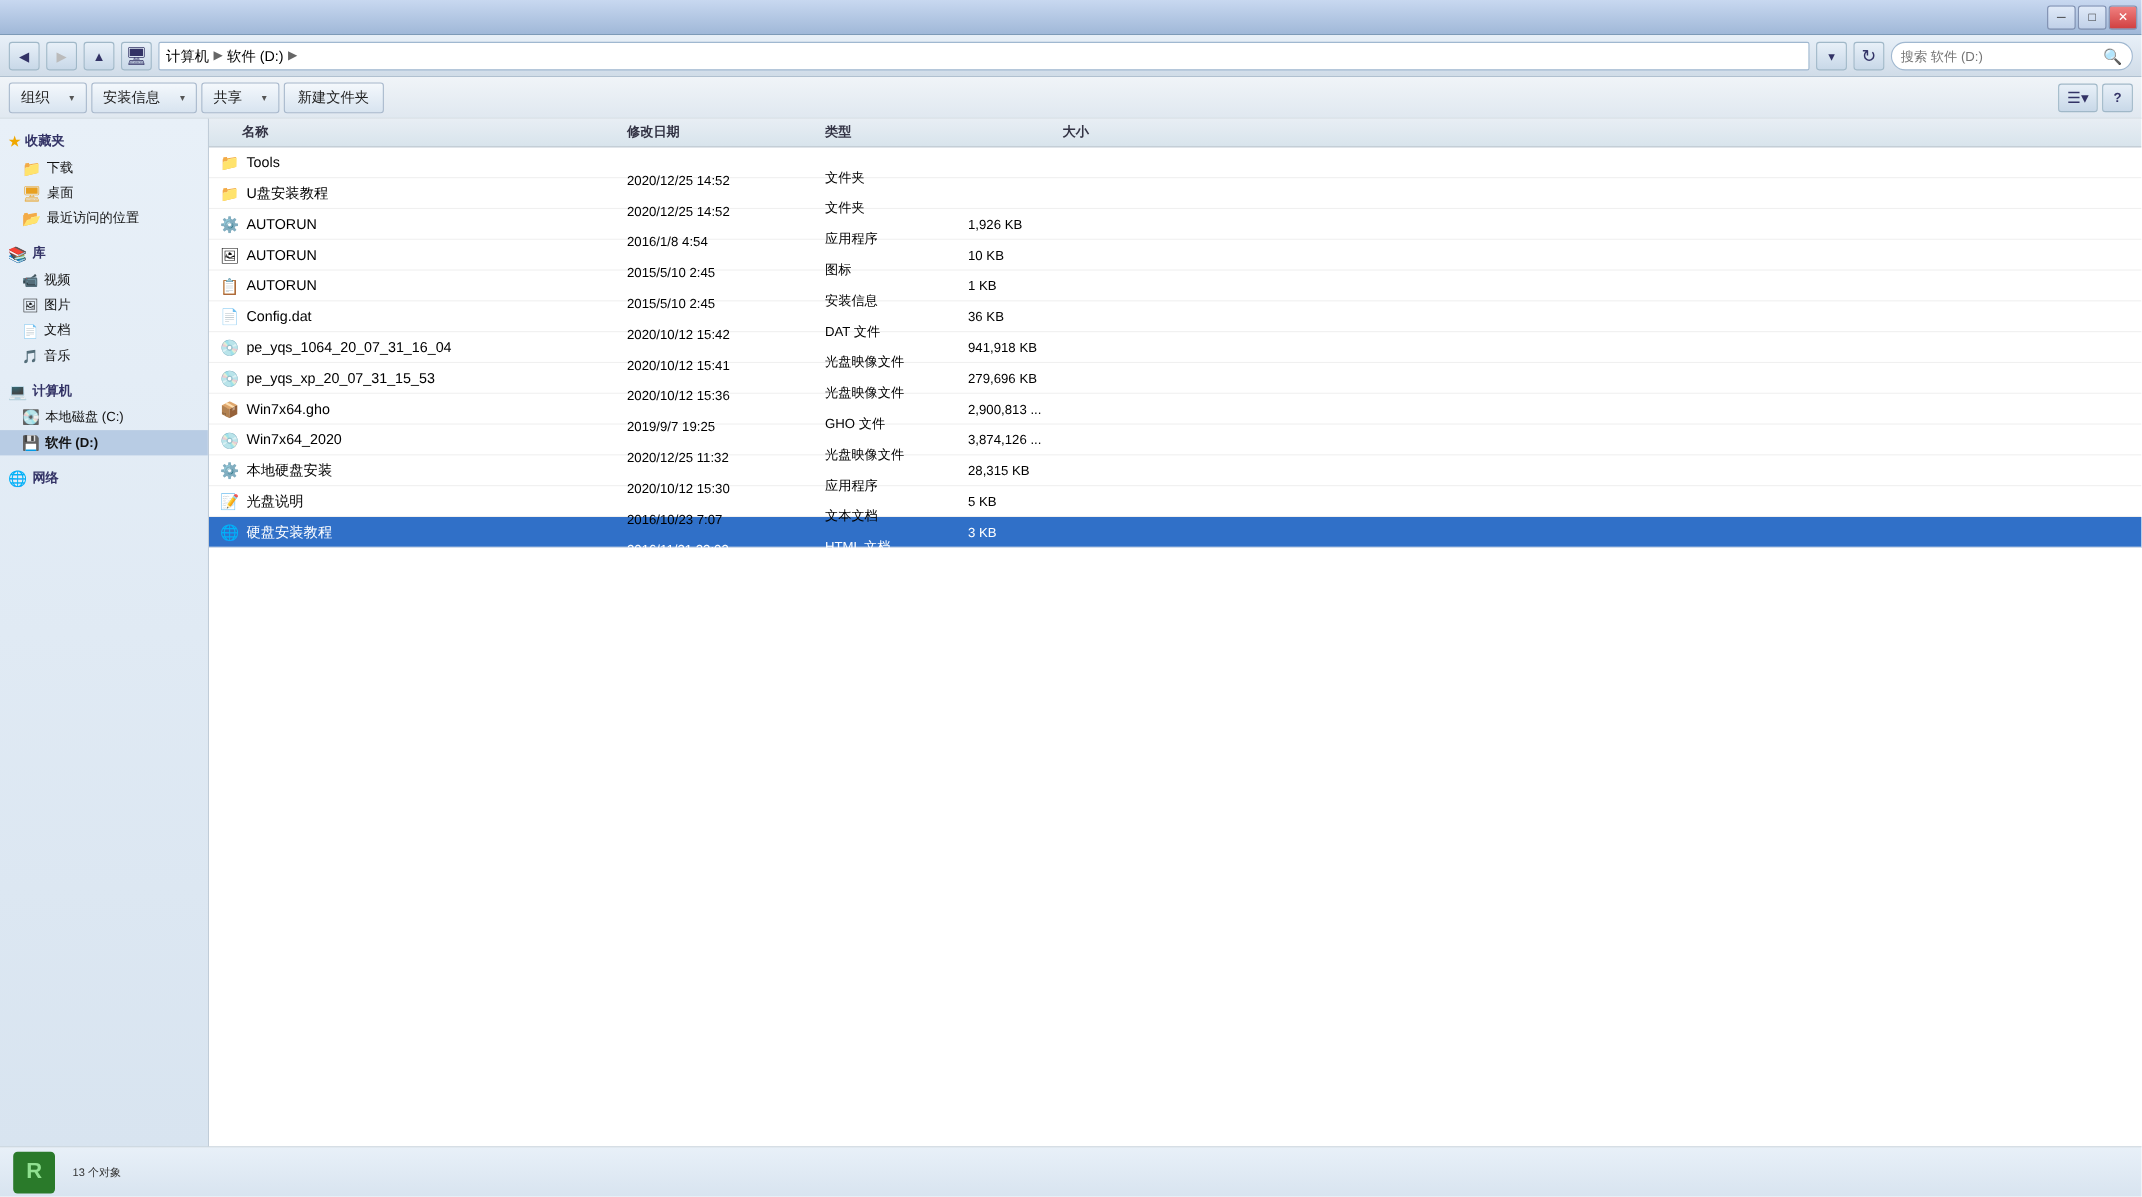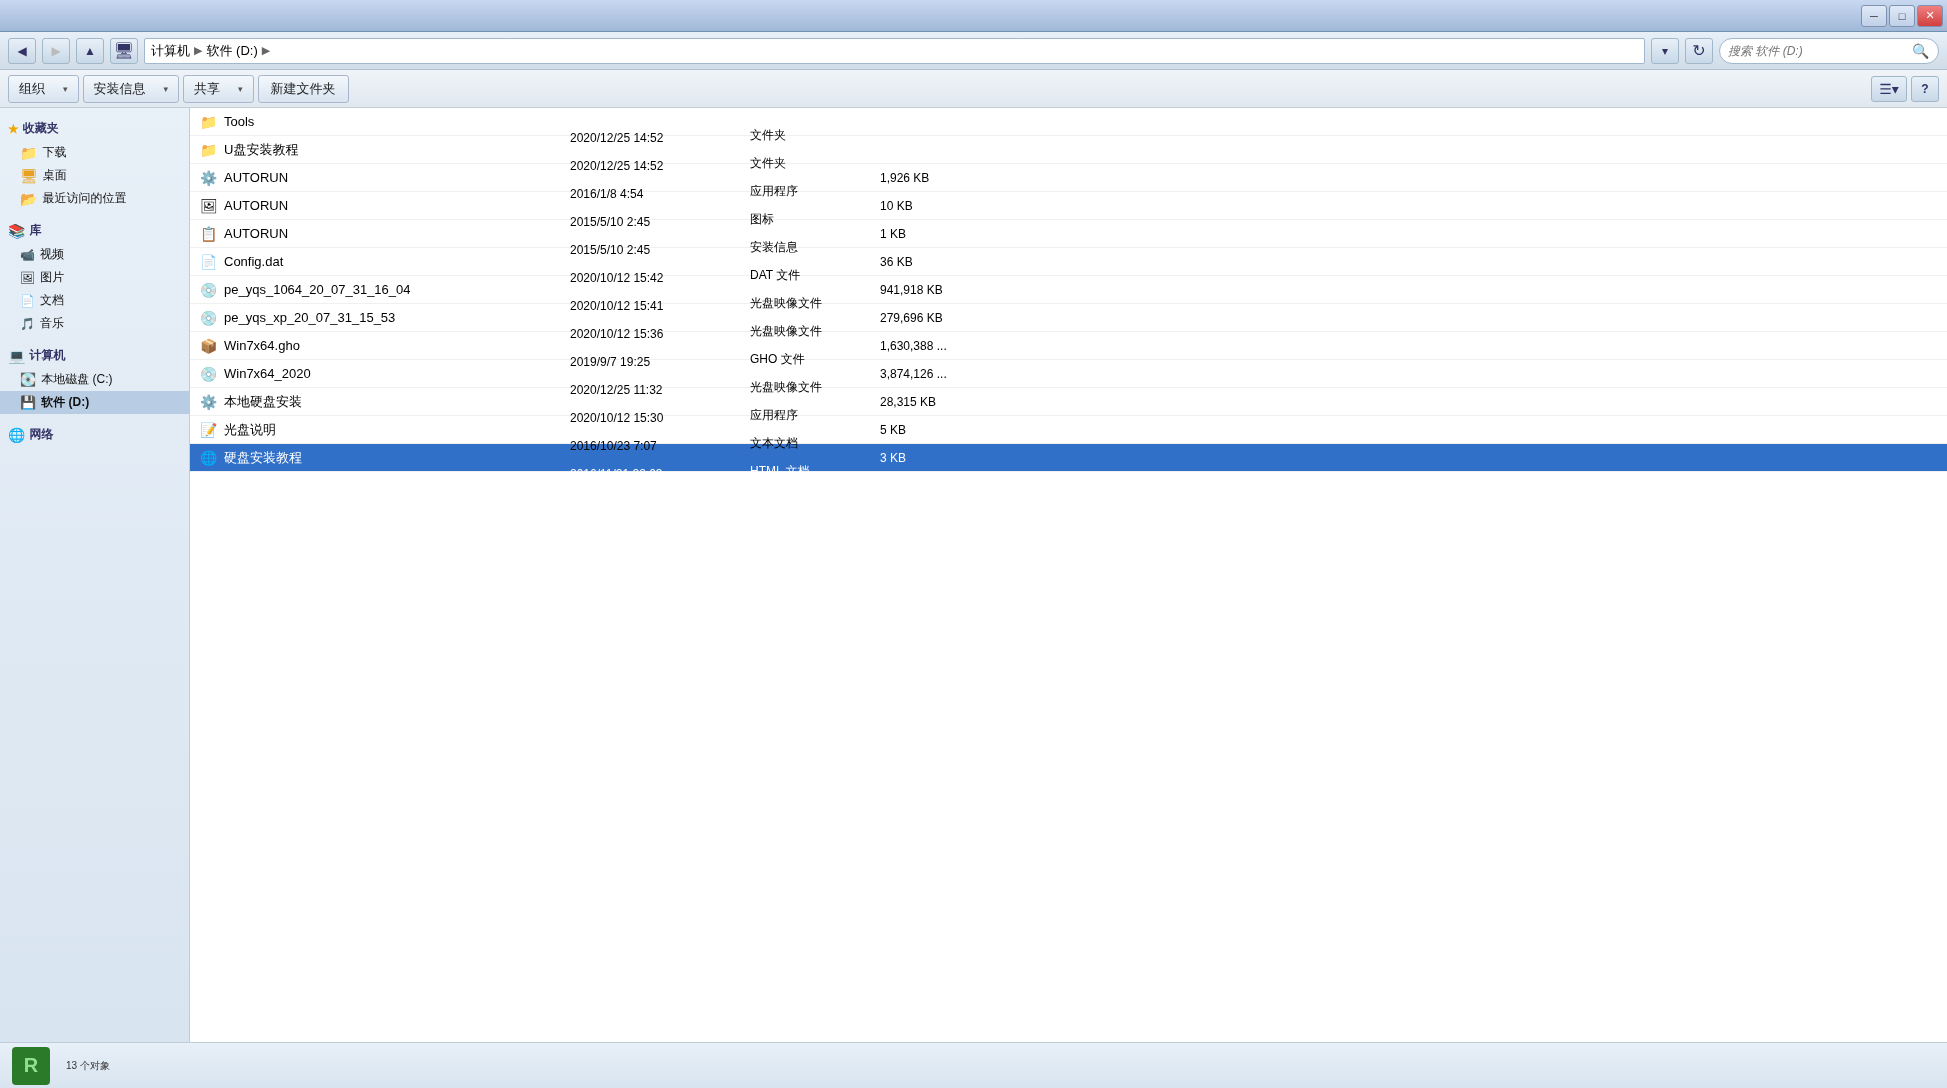--- a/index.html
+++ b/index.html
@@ -98,21 +98,20 @@
       padding: 0 8px;
       gap: 4px;
     }
     .search-bar input {
       border: none;
       outline: none;
       font-size: 12px;
       flex: 1;
       background: transparent;
       color: #888;
-      font-style: italic;
     }
     
     .toolbar {
       height: 38px;
       background: linear-gradient(to bottom, #f0f4f8, #e0e8f0);
       border-bottom: 1px solid #c0ccd8;
       display: flex;
       align-items: center;
       padding: 0 8px;
       gap: 4px;
@@ -368,20 +367,26 @@
 
     <div class="sidebar-section">
       <div class="sidebar-section-header">
         <span class="section-icon">🌐</span>
         <span>网络</span>
       </div>
     </div>
   </div>
 
   <div class="filelist">
+    <div class="filelist-header">
+      <div class="col-name">名称</div>
+      <div class="col-date">修改日期</div>
+      <div class="col-type">类型</div>
+      <div class="col-size">大小</div>
+    </div>
     <div id="file-rows">
         <div class="file-row">
           <div class="file-icon">📁</div>
           <div class="file-name">Tools</div>
           <div class="file-date">2020/12/25 14:52</div>
           <div class="file-type">文件夹</div>
           <div class="file-size"></div>
         </div>
         <div class="file-row">
           <div class="file-icon">📁</div>
@@ -430,21 +435,21 @@
           <div class="file-name">pe_yqs_xp_20_07_31_15_53</div>
           <div class="file-date">2020/10/12 15:36</div>
           <div class="file-type">光盘映像文件</div>
           <div class="file-size">279,696 KB</div>
         </div>
         <div class="file-row">
           <div class="file-icon">📦</div>
           <div class="file-name">Win7x64.gho</div>
           <div class="file-date">2019/9/7 19:25</div>
           <div class="file-type">GHO 文件</div>
-          <div class="file-size">1,630,388 ...</div>
+          <div class="file-size">2,900,813 ...</div>
         </div>
         <div class="file-row">
           <div class="file-icon">💿</div>
           <div class="file-name">Win7x64_2020</div>
           <div class="file-date">2020/12/25 11:32</div>
           <div class="file-type">光盘映像文件</div>
           <div class="file-size">3,874,126 ...</div>
         </div>
         <div class="file-row">
           <div class="file-icon">⚙️</div>

